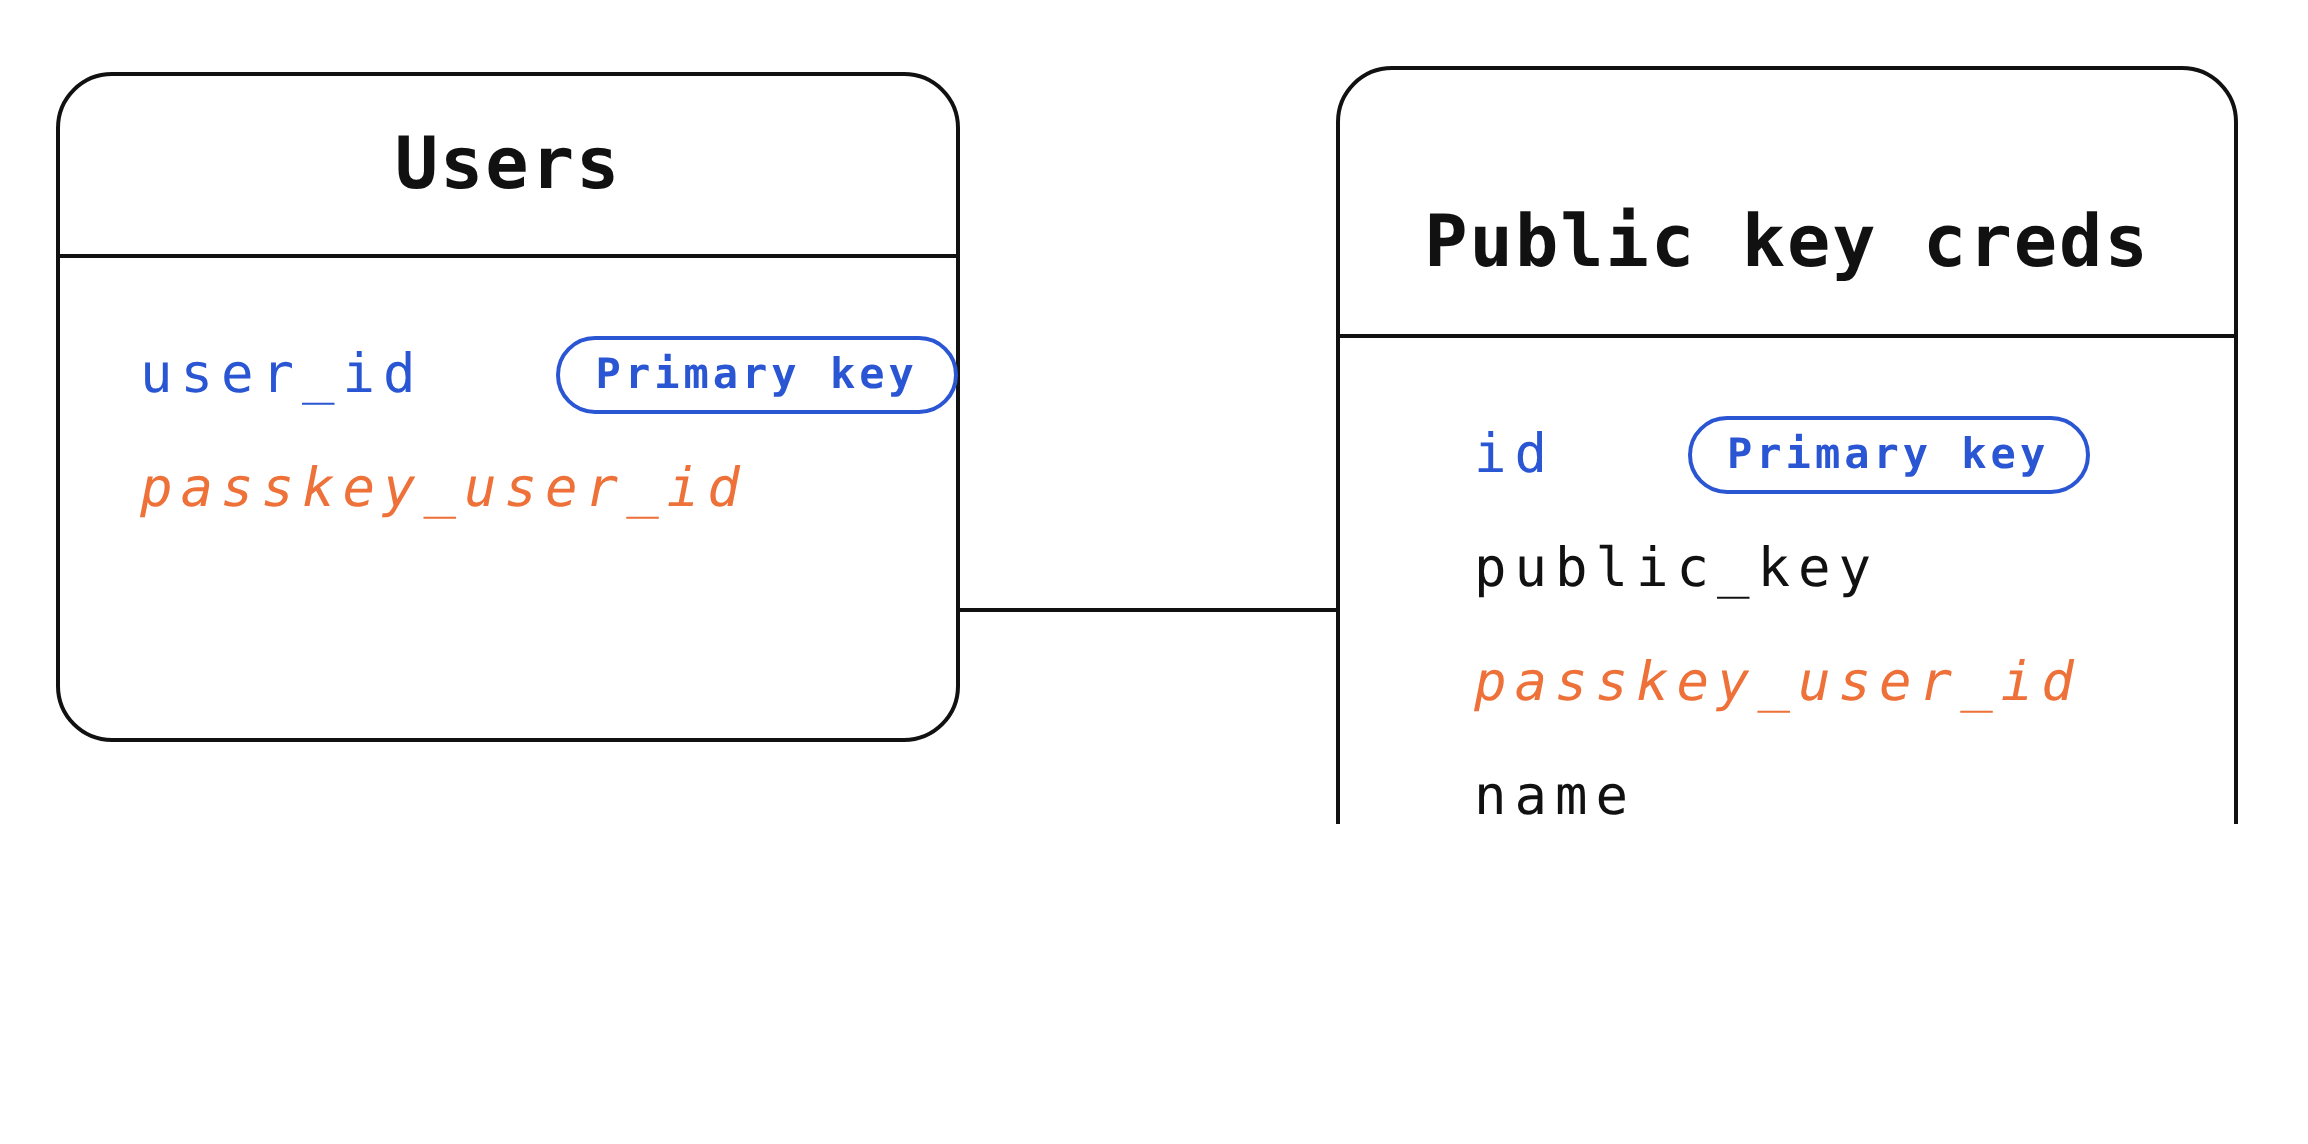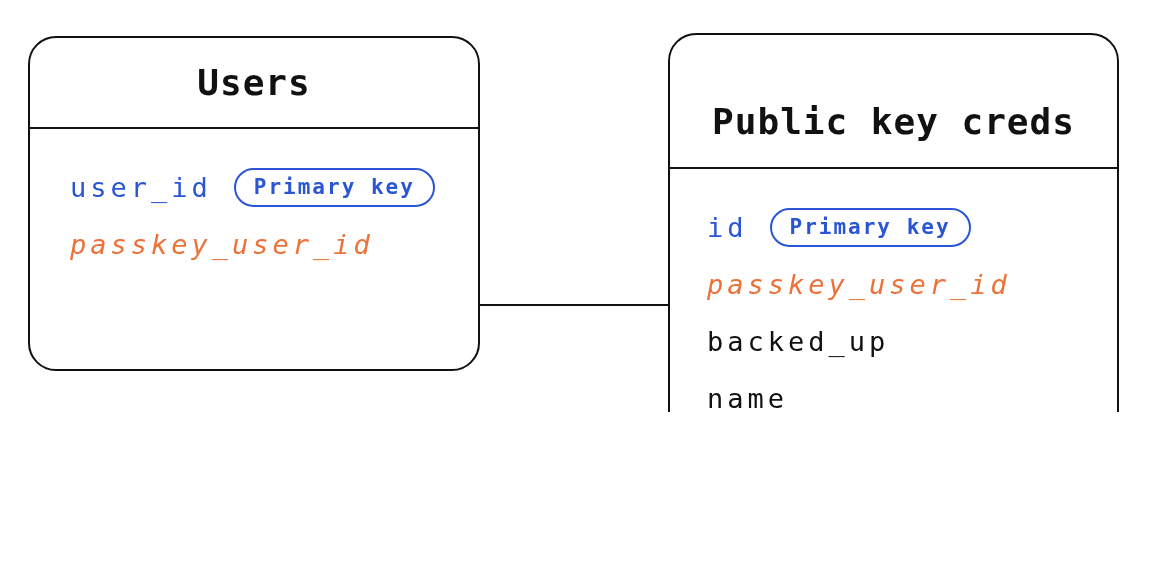--- a/index.html
+++ b/index.html
@@ -44,31 +44,31 @@
     font-weight: bold;
     font-size: 36px;
     letter-spacing: 1px;
     color: var(--text);
     white-space: nowrap;
   }
   .entity-users .entity-header { height: 91px; }
   .entity-creds .entity-header { height: 94px; margin-top: 40px; }
   .entity-body { padding-top: 30px; }
   .entity-users .entity-body { padding-left: 40px; }
-  .entity-creds .entity-body { padding-left: 37px; }
+  .entity-creds .entity-body { padding-left: 67px; }
   .field-row {
     height: 57px;
     display: flex;
     align-items: center;
     font-size: 27px;
     letter-spacing: 4px;
     color: var(--text);
     white-space: nowrap;
   }
-  .field-row.primary { color: var(--primary-key); }
+  .field-row.primary { color: var(--primary-key); gap: 44px; }
   .field-row.foreign { color: var(--foreign-key); font-style: italic; }
   .pk-badge {
     display: inline-block;
     margin-left: 22px;
     padding: 5px 18px 6px 18px;
     border: 2px solid var(--primary-key);
     border-radius: 999px;
     color: var(--primary-key);
     font-size: 21px;
     font-weight: bold;
@@ -105,25 +105,25 @@
 
   <div class="relationship-line"></div>
 
   <div class="entity entity-creds">
     <div class="entity-header">Public key creds</div>
     <div class="entity-body">
       <div class="field-row primary">
         <span>id</span>
         <span class="pk-badge">Primary key</span>
       </div>
+      <div class="field-row">
+        <span>public_key</span>
+      </div>
       <div class="field-row foreign">
         <span>passkey_user_id</span>
-      </div>
-      <div class="field-row">
-        <span>backed_up</span>
       </div>
       <div class="field-row">
         <span>name</span>
       </div>
     </div>
   </div>
 
 </div>
 
 </body></html>

